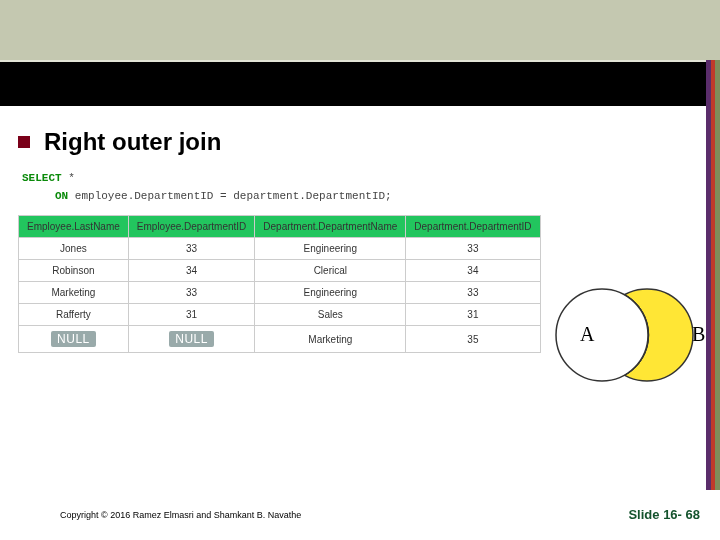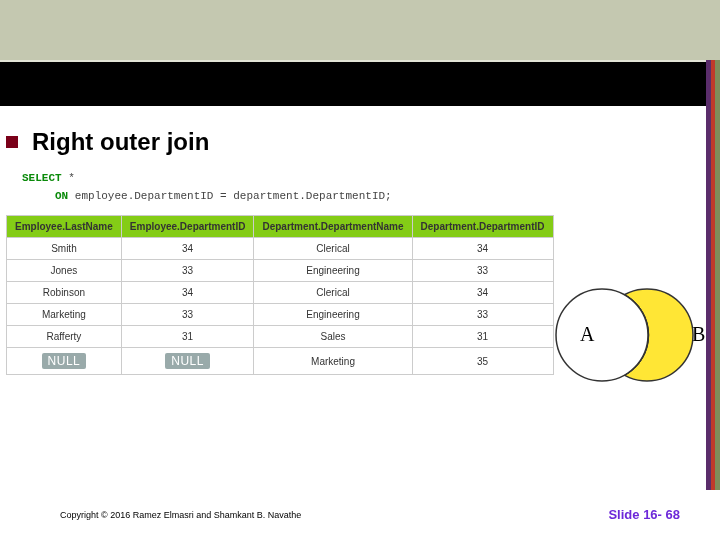--- a/index.html
+++ b/index.html
@@ -27,21 +27,21 @@
     height: 430px;
     display: flex;
     flex-direction: row;
   }
   .rightstripes div { flex: 1; }
   .s1 { background: #5a2d6b; }
   .s2 { background: #c0392b; }
   .s3 { background: #7f8c5a; }
   .content {
     position: absolute;
-    top: 118px; left: 6px; right: 20px;
+    top: 118px; left: 18px; right: 20px;
     width: 680px;
   }
   .bullet-row {
     display: flex;
     align-items: center;
     gap: 14px;
     margin-top: 10px;
     margin-bottom: 14px;
   }
   .bullet-sq {
@@ -56,36 +56,36 @@
     font-family: "Courier New", monospace;
     font-size: 11px;
     line-height: 1.6;
     margin: 8px 0 10px 4px;
     color: #555;
   }
   .sql .kw  { color: #0a8a0a; font-weight: bold; }
   .sql .kw2 { color: #0a8a0a; font-weight: bold; }
   .sql .id  { color: #444; }
   .sql .op  { color: #444; }
-  .sql .ln  { display: block; white-space: pre; margin-left: 12px; }
+  .sql .ln  { display: block; white-space: pre; }
   table.result {
     border-collapse: collapse;
     font-size: 10px;
     color: #333;
     margin-top: 4px;
   }
   table.result th, table.result td {
     border: 1px solid #ccc;
     padding: 5px 8px;
     text-align: center;
     background: #fff;
   }
   table.result th {
-    background: #84cc16;
-    font-weight: bold;
+    background: #22c55e;
+    font-weight: normal;
   }
   .null-pill {
     display: inline-block;
     background: #9aa;
     color: #fff;
     font-size: 12px;
     padding: 1px 6px;
     border-radius: 2px;
     letter-spacing: 0.5px;
   }
@@ -99,24 +99,24 @@
   .copyright {
     position: absolute;
     left: 60px;
     bottom: 20px;
     font-size: 9px;
     color: #000;
     margin-top: 36px;
   }
   .slidenum {
     position: absolute;
-    right: 40px;
+    right: 20px;
     bottom: 18px;
     font-size: 13px;
-    color: #6d28d9;
+    color: #14532d;
     font-weight: bold;
   }
 </style>
 </head>
 <body>
 
 <div class="topbar"></div>
 <div class="blackband"></div>
 
 <div class="rightstripes">
@@ -140,26 +140,20 @@
   <table class="result">
     <thead>
         <tr>
           <th>Employee.LastName</th>
           <th>Employee.DepartmentID</th>
           <th>Department.DepartmentName</th>
           <th>Department.DepartmentID</th>
         </tr>
       </thead>
     <tbody>
-        <tr>
-          <td>Smith</td>
-          <td>34</td>
-          <td>Clerical</td>
-          <td>34</td>
-        </tr>
         <tr>
           <td>Jones</td>
           <td>33</td>
           <td>Engineering</td>
           <td>33</td>
         </tr>
         <tr>
           <td>Robinson</td>
           <td>34</td>
           <td>Clerical</td>

